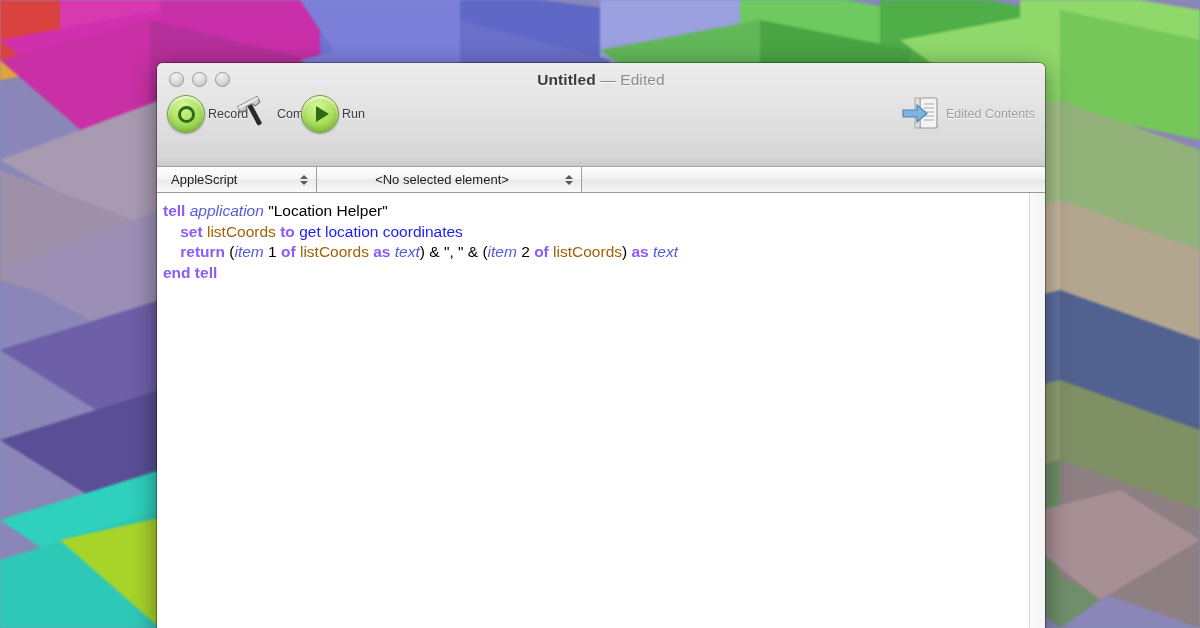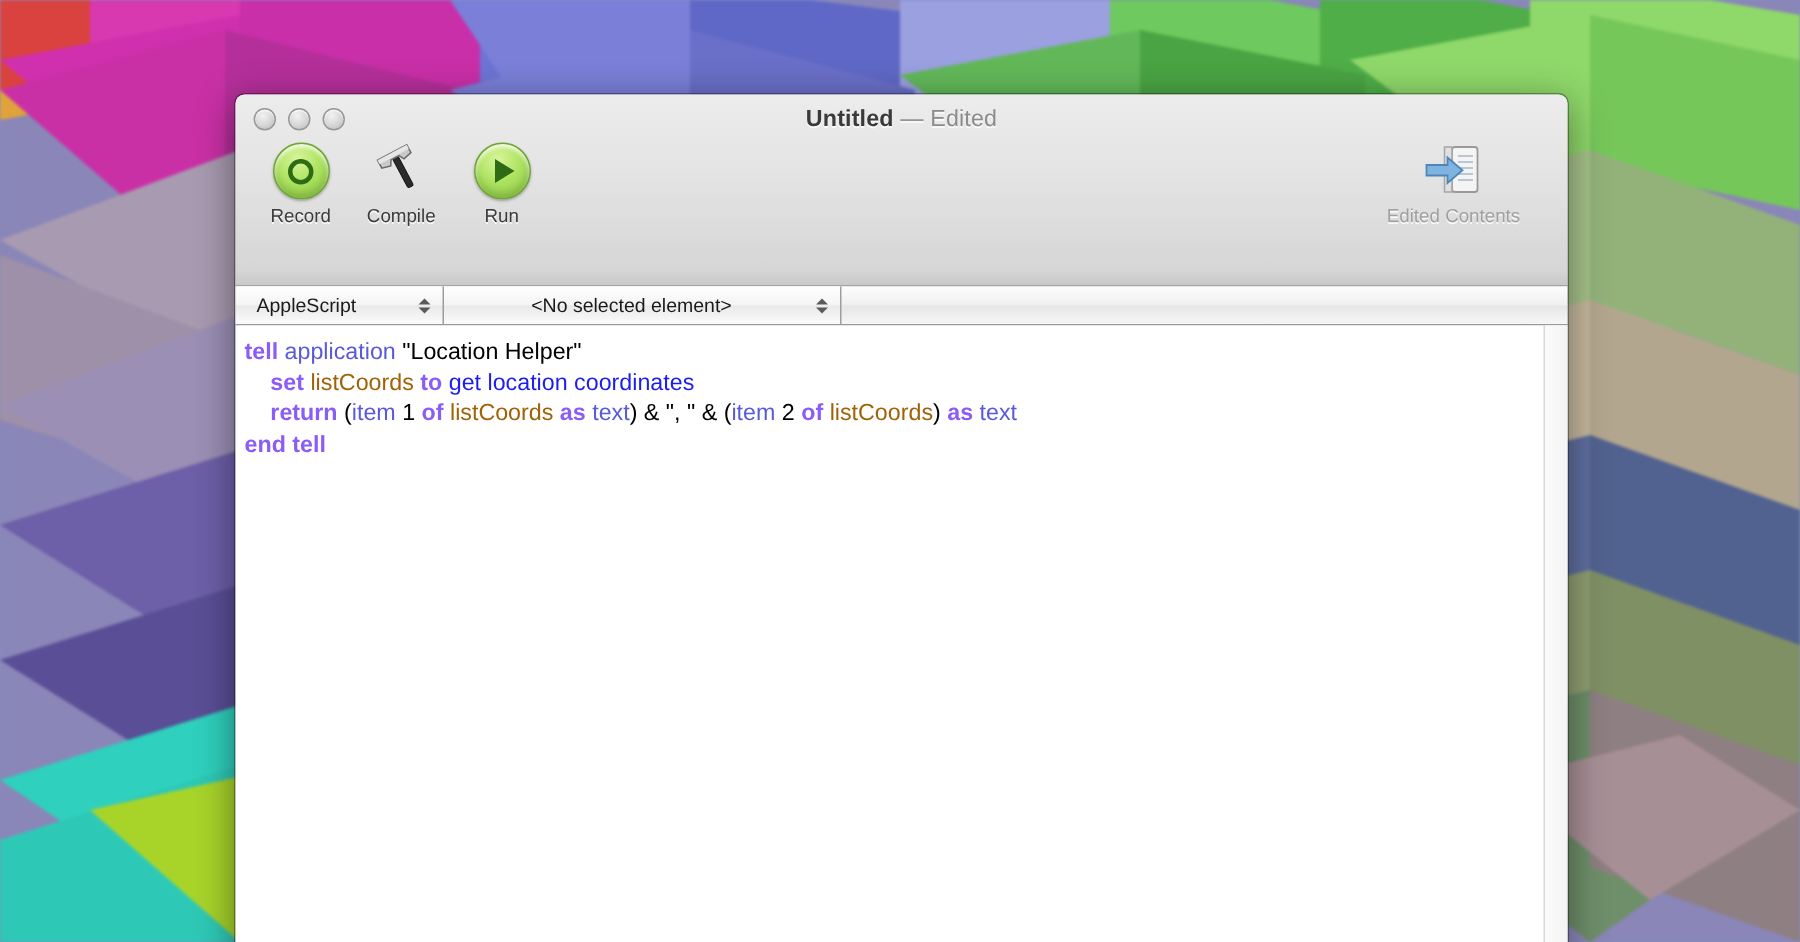--- a/index.html
+++ b/index.html
@@ -37,21 +37,21 @@
     height: 575px;
     border-radius: 6px 6px 0 0;
     box-shadow: 0 6px 26px rgba(0,0,0,0.45), 0 0 0 1px rgba(0,0,0,0.32);
     overflow: hidden;
     background: #fff;
   }
 
   
   .chrome {
     position: relative;
-    height: 128px;
+    height: 104px;
     background: linear-gradient(to bottom, #ececec 0%, #e4e4e4 40%, #d6d6d6 92%, #c9c9c9 100%);
     border-bottom: 1px solid #a3a3a3;
   }
 
   .traffic {
     position: absolute;
     left: 12px;
     top: 9px;
     display: flex;
     gap: 8px;
@@ -86,21 +86,21 @@
     position: absolute;
     left: 10px;
     top: 31px;
     display: flex;
     align-items: flex-start;
     gap: 0px;
   }
   .tb-item {
     width: 67px;
     display: flex;
-    flex-direction: column;
+    flex-direction: row;
     align-items: center;
     gap: 3px;
     cursor: default;
   }
   .tb-glyph {
     height: 40px;
     display: flex;
     align-items: center;
     justify-content: center;
   }
@@ -170,21 +170,21 @@
     display: flex;
     align-items: center;
     background: linear-gradient(to bottom, #ffffff 0%, #f4f4f4 48%, #e9e9e9 52%, #fbfbfb 100%);
     border-right: 1px solid #9d9d9d;
     padding: 0 24px 0 14px;
     font-size: 13px;
     color: #1a1a1a;
     cursor: default;
     white-space: nowrap;
   }
-  .popup.one { width: 139px; }
+  .popup.one { width: 160px; }
   .popup.two { width: 265px; justify-content: center; padding: 0 24px 0 10px; }
   .popup .arrows {
     position: absolute;
     right: 8px;
     top: 50%;
     transform: translateY(-50%);
     display: flex;
     flex-direction: column;
     gap: 2px;
   }
@@ -211,21 +211,21 @@
     font-family: "Liberation Sans", sans-serif;
     font-size: 15.5px;
     line-height: 20.6px;
     color: #000;
     white-space: pre;
     overflow: hidden;
   }
   .code .ln { white-space: pre; }
 
   .kw   { font-weight: bold; color: #8b5cf6; }
-  .cls  { color: #5a5ad8; }
+  .cls  { font-style: italic; color: #5a5ad8; }
   .str  { color: #000000; }
   .varn { color: #a16207; }
   .cmd  { font-weight: normal; color: #1d1df0; }
   .plain{ color: #000000; }
 
   
   .vscroll {
     width: 16px;
     background: linear-gradient(to right, #fafafa 0%, #f4f4f4 100%);
     border-left: 1px solid #d8d8d8;

